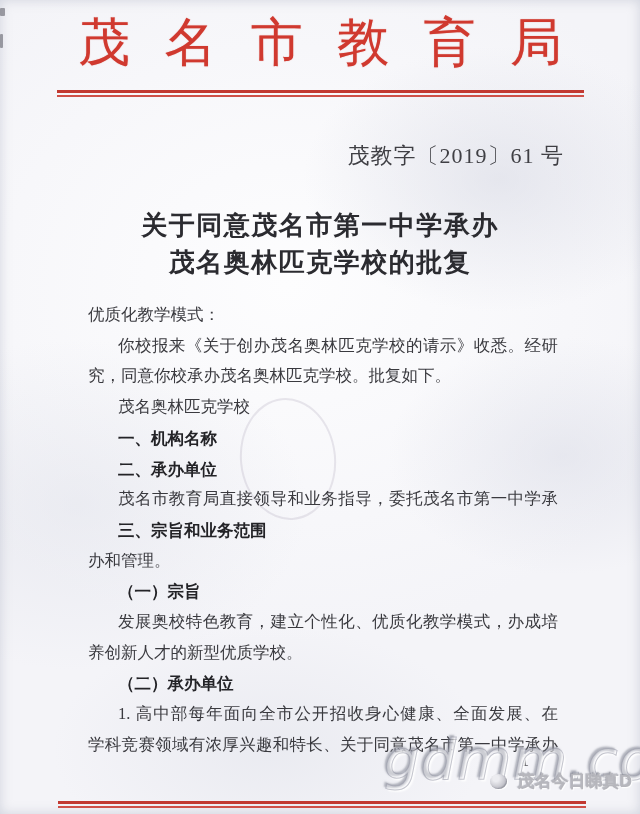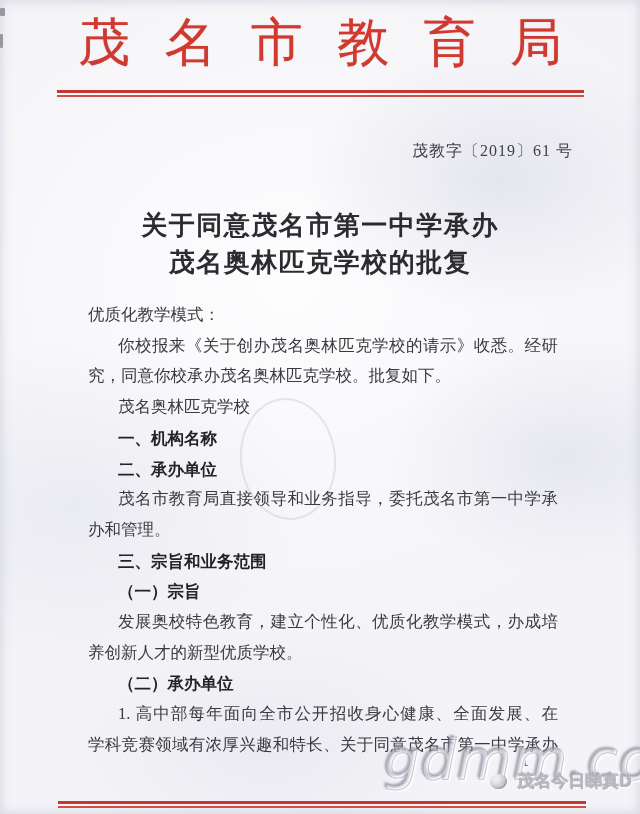--- a/index.html
+++ b/index.html
@@ -23,22 +23,22 @@
     font-size:52px;line-height:62px;font-weight:normal;color:var(--header-red,#d0392f);
     text-align:justify;text-align-last:justify;letter-spacing:0;
     text-shadow:0 0 1px rgba(208,57,47,.5);
   }
   .rule{position:absolute;height:2px;border-top:3.5px solid var(--rule-red,#c23931);
     border-bottom:2px solid #cf5048;}
   .rule.top{top:90px;left:57px;width:527px;}
   .rule.bottom{top:801px;left:58px;width:528px;}
 
   .doc-number{
-    position:absolute;top:141px;right:67px;
-    font-size:16px;color:#3f3f44;letter-spacing:1px;
+    position:absolute;top:141px;right:76px;
+    font-size:22px;color:#3f3f44;letter-spacing:1px;
   }
   .doc-title{
     position:absolute;top:207px;left:0;right:0;text-align:center;
     font-size:26px;line-height:37px;font-weight:bold;color:#2b2b30;letter-spacing:1.5px;
   }
   .body-text{
     position:absolute;top:300px;left:88px;width:470px;
     font-size:16.5px;line-height:30.7px;color:var(--body-text,#3a3a3f);
   }
   .body-text .line{white-space:nowrap;}
@@ -99,22 +99,22 @@
 
   <div class="body-text">
 
   <div class="line">优质化教学模式：</div>
       <div class="line indent full">你校报来《关于创办茂名奥林匹克学校的请示》收悉。经研</div>
       <div class="line">究，同意你校承办茂名奥林匹克学校。批复如下。</div>
       <div class="line indent">茂名奥林匹克学校</div>
       <div class="line indent bold">一、机构名称</div>
       <div class="line indent bold">二、承办单位</div>
       <div class="line indent full">茂名市教育局直接领导和业务指导，委托茂名市第一中学承</div>
+      <div class="line indent bold">三、宗旨和业务范围</div>
       <div class="line">办和管理。</div>
-      <div class="line indent bold">三、宗旨和业务范围</div>
       <div class="line indent bold">（一）宗旨</div>
       <div class="line indent full">发展奥校特色教育，建立个性化、优质化教学模式，办成培</div>
       <div class="line">养创新人才的新型优质学校。</div>
       <div class="line indent bold">（二）承办单位</div>
       <div class="line indent full">1. 高中部每年面向全市公开招收身心健康、全面发展、在</div>
       <div class="line full">学科竞赛领域有浓厚兴趣和特长、关于同意茂名市第一中学承办</div>
     </div>
 
   <div class="page-number">1</div>
 

